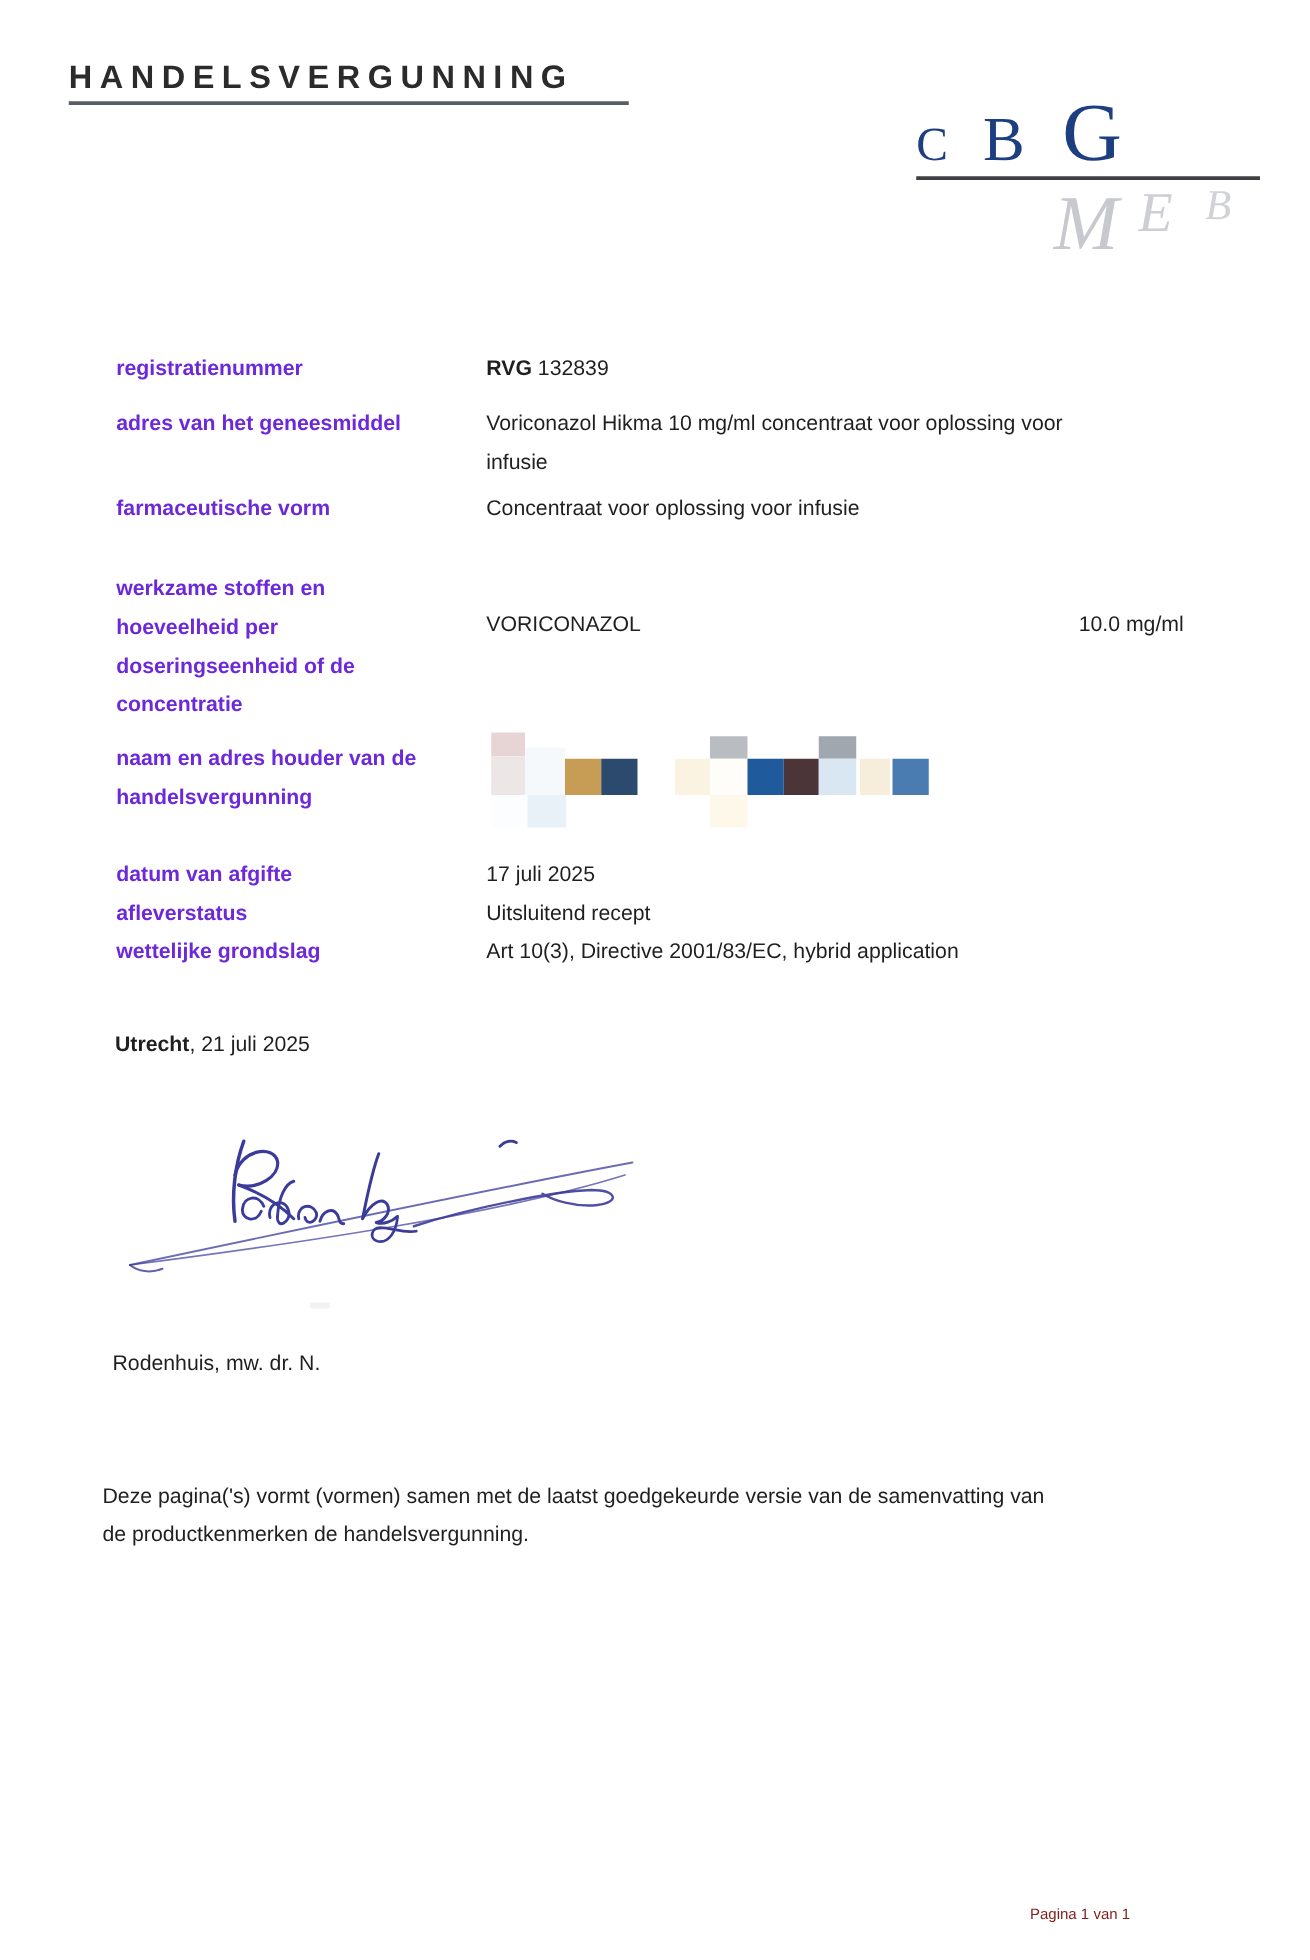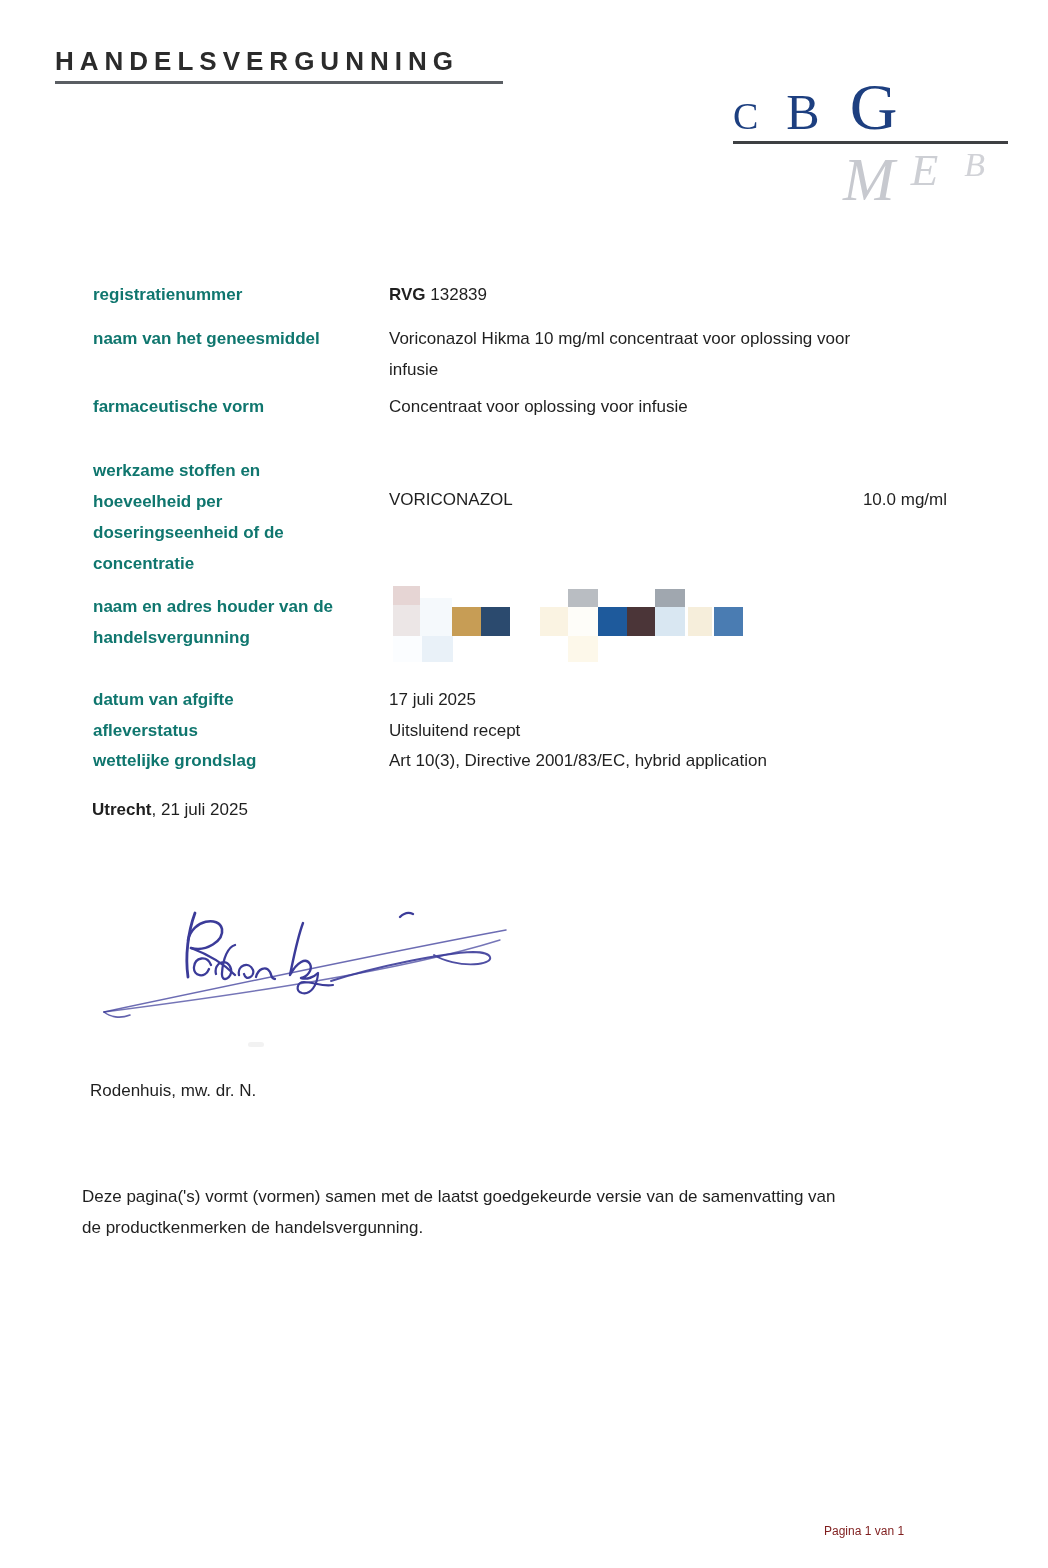--- a/index.html
+++ b/index.html
@@ -28,21 +28,21 @@
   .logo-c{font-size:38px;margin-right:28px;}
   .logo-b{font-size:50px;margin-right:30px;}
   .logo-g{font-size:66px;}
   .logo-rule{width:275px;height:3px;background:#3e4043;margin-top:5px;}
   .logo-bottom{display:flex;align-items:flex-start;margin-left:110px;margin-top:4px;
     font-family:"Liberation Serif", serif;font-style:italic;color:#c7c9cf;line-height:1;}
   .logo-m{font-size:62px;margin-right:16px;}
   .logo-e{font-size:45px;margin-right:26px;opacity:.88;}
   .logo-b2{font-size:34px;opacity:.82;}
   
-  .label{font-weight:700;font-size:17px;line-height:31px;color:#0f766e;}
+  .label{font-weight:700;font-size:17px;line-height:31px;color:#6d28d9;}
   .value{font-size:17px;line-height:31px;color:#1f1f1f;}
   .lbl-col{left:93px;}
   .val-col{left:389px;}
   .bold{font-weight:700;}
   
   .mosaic{left:393px;top:562px;width:352px;height:78px;}
   .mosaic .tile{position:absolute;}
   
   .sig-wrap{left:98px;top:872px;width:415px;height:145px;}
   .smudge{left:248px;top:1018px;width:16px;height:5px;background:#dadada;opacity:.35;border-radius:3px;}
@@ -66,21 +66,21 @@
     <div class="logo-bottom" style="color: rgb(199, 201, 207);">
       <span class="logo-m">M</span>
       <span class="logo-e">E</span>
       <span class="logo-b2">B</span>
     </div>
   </div>
 
   <div class="abs label lbl-col" style="top:255px;">registratienummer</div>
   <div class="abs value val-col" style="top:255px;"><span class="bold">RVG</span>&nbsp;<span>132839</span></div>
 
-  <div class="abs label lbl-col" style="top:299px;">naam van het geneesmiddel</div>
+  <div class="abs label lbl-col" style="top:299px;">adres van het geneesmiddel</div>
   <div class="abs value val-col" style="top:299px;width:540px;">
       <div>Voriconazol Hikma 10 mg/ml concentraat voor oplossing voor</div>
       <div>infusie</div>
     </div>
 
   <div class="abs label lbl-col" style="top:367px;">farmaceutische vorm</div>
   <div class="abs label lbl-col" style="top:431px;width:220px;">
       <div>werkzame stoffen en</div>
       <div>hoeveelheid per</div>
       <div>doseringseenheid of de</div>
@@ -117,21 +117,21 @@
 
   <div class="abs label lbl-col" style="top:660px;">datum van afgifte</div>
   <div class="abs value val-col" style="top:660px;">17 juli 2025</div>
 
   <div class="abs label lbl-col" style="top:691px;">afleverstatus</div>
   <div class="abs value val-col" style="top:691px;">Uitsluitend recept</div>
 
   <div class="abs label lbl-col" style="top:721px;">wettelijke grondslag</div>
   <div class="abs value val-col" style="top:721px;">Art 10(3), Directive 2001/83/EC, hybrid application</div>
 
-  <div class="abs value" style="top:770px;left:92px;text-align:right;"><span class="bold">Utrecht</span><span>, 21 juli 2025</span></div>
+  <div class="abs value" style="top:796px;left:92px;text-align:right;"><span class="bold">Utrecht</span><span>, 21 juli 2025</span></div>
 
   <div class="abs sig-wrap">
     <svg width="415" height="145" viewBox="0 0 415 145" fill="none" xmlns="http://www.w3.org/2000/svg">
       <g id="sig-strokes" stroke="#3b3b99" fill="none" stroke-linecap="round" stroke-linejoin="round">
 
         <path d="M6,116 C110,94 300,54 408,34" stroke-width="1.5" opacity="0.75"></path>
         <path d="M402,44 C300,76 130,100 6,116" stroke-width="1.4" opacity="0.7"></path>
         <path d="M6,116 C12,121 22,123 32,119" stroke-width="1.6" opacity="0.8"></path>
 
         <path d="M97,17 C90,36 87,60 90,81" stroke-width="2.8"></path>

